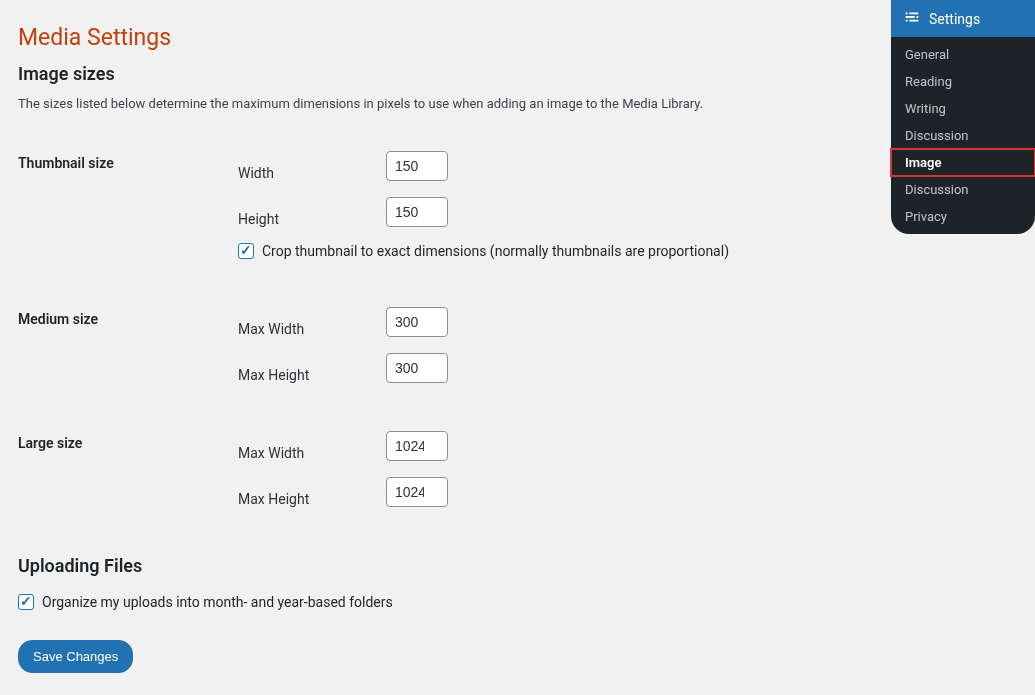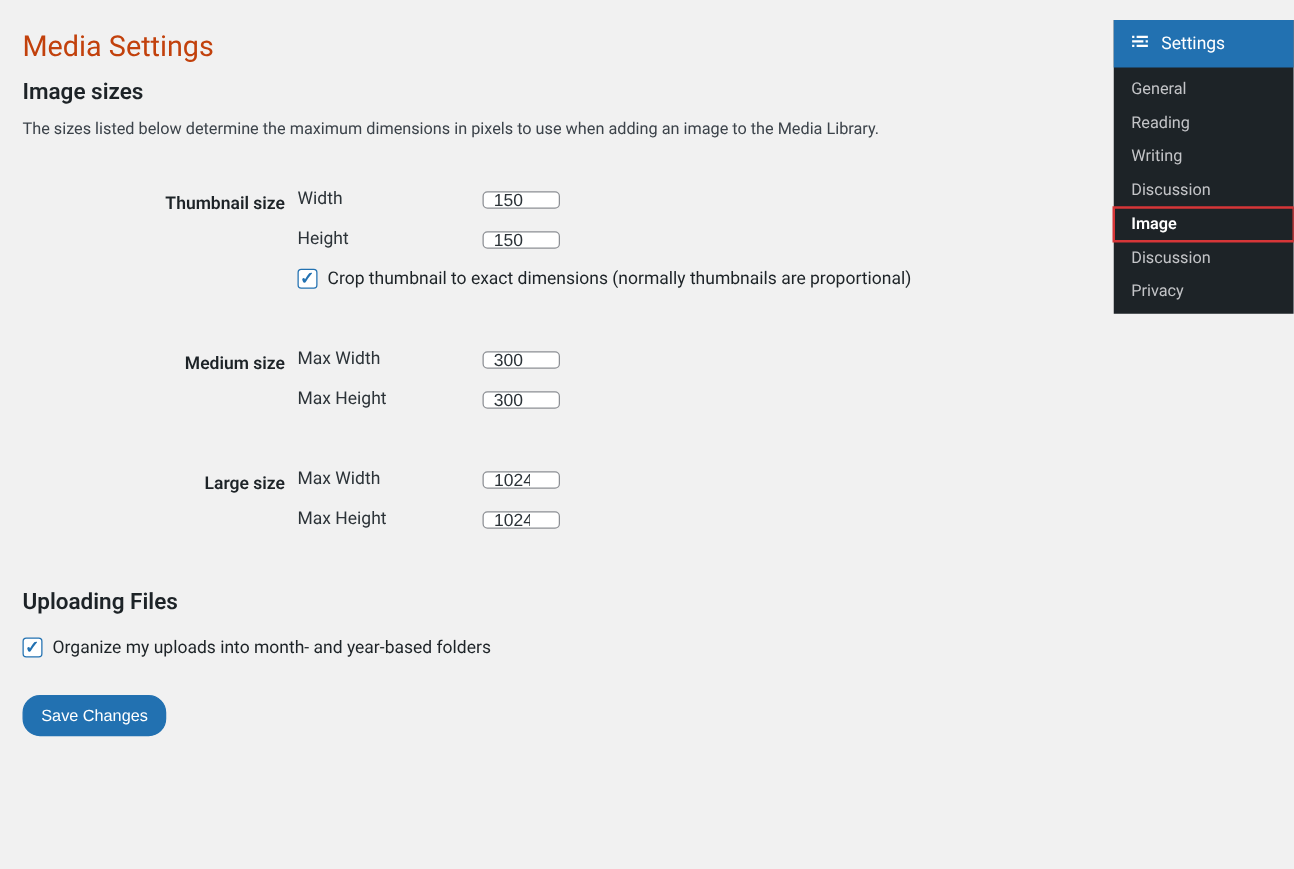--- a/index.html
+++ b/index.html
@@ -36,21 +36,21 @@
     color: #3c434a;
     margin-bottom: 28px;
   }
   .form-table {
     width: 100%;
     border-collapse: collapse;
   }
   .form-table tr {
   }
   .form-table th {
-    text-align: right;
+    text-align: left;
     vertical-align: top;
     font-weight: 600;
     font-size: 14px;
     width: 220px;
     padding: 16px 10px 16px 0;
   }
   .form-table td {
     vertical-align: top;
     padding: 12px 0;
     font-size: 14px;
@@ -60,21 +60,21 @@
     align-items: flex-end;
     margin-bottom: 16px;
   }
   .field-row:last-child { margin-bottom: 0; }
   .field-label {
     width: 148px;
     color: #2c3338;
   }
   input[type="number"], input.small-text {
     width: 62px;
-    height: 14px;
+    height: 30px;
     padding: 0 8px;
     border: 1px solid #8c8f94;
     border-radius: 4px;
     background: #fff;
     font-size: 14px;
     color: #2c3338;
   }
   .check-row {
     display: flex;
     align-items: center;
@@ -112,25 +112,26 @@
     background: #2271b1;
     border: 1px solid #2271b1;
     color: #fff;
     padding: 8px 14px;
     font-size: 13px;
     border-radius: 14px;
     cursor: pointer;
   }
   .sidebar {
     position: absolute;
-    top: 16px;
+    top: 0;
     right: 0;
     width: 144px;
     background: #1d2327;
     color: #f0f0f1;
+    border-radius: 18px;
   }
   .sidebar-header {
     background: #2271b1;
     color: #fff;
     padding: 8px 12px;
     display: flex;
     align-items: center;
     gap: 8px;
     font-size: 14px;
     font-weight: 400;

